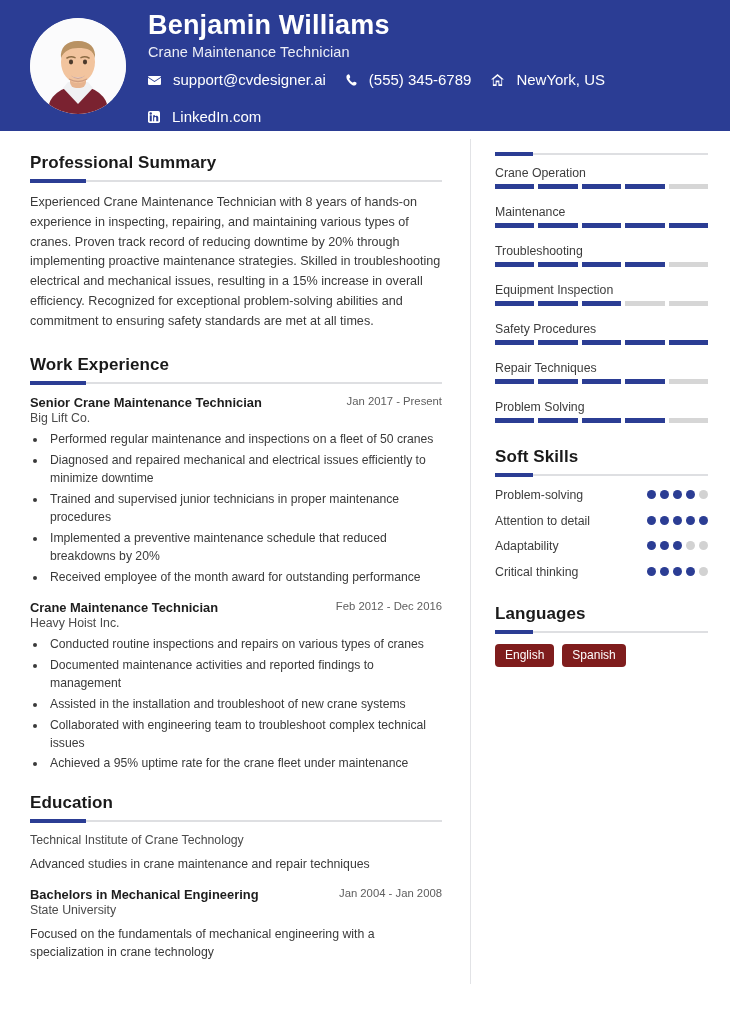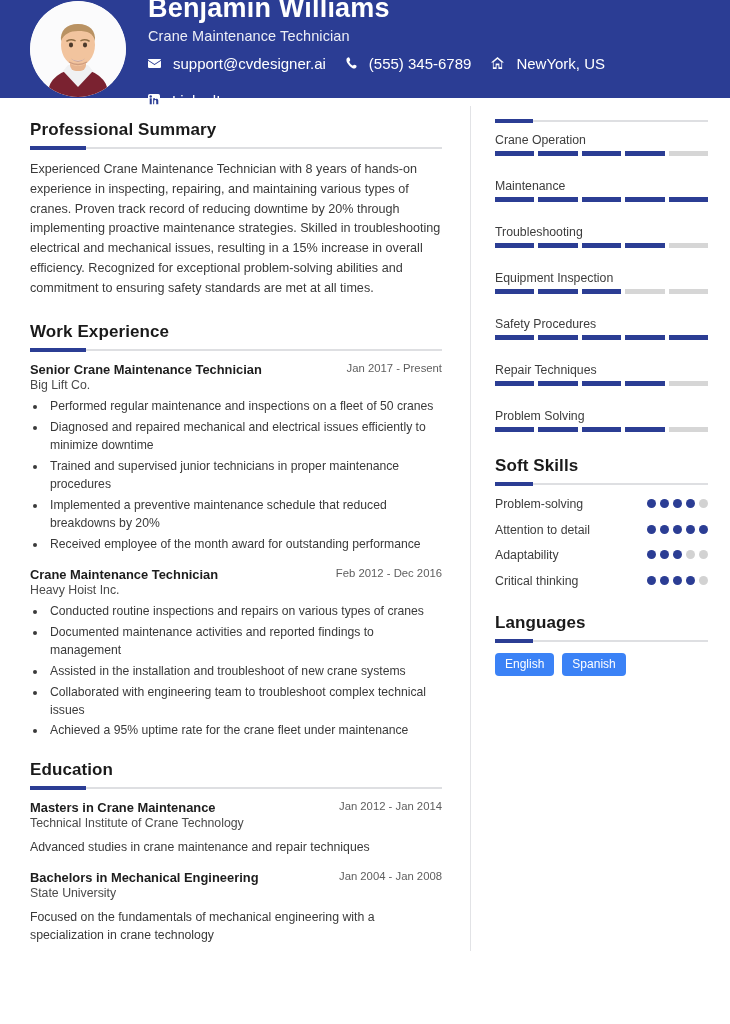--- a/index.html
+++ b/index.html
@@ -8,21 +8,21 @@
     background: #ffffff;
     font-family: "Liberation Sans", sans-serif;
     color: #333333;
     overflow: hidden;
   }
   .page { position: relative; width: 730px; height: 1024px; background: #fff; }
 
   
   .header {
     background: #2b3d94;
-    height: 98px;
+    height: 131px;
     display: flex;
     align-items: center;
     padding: 0 30px;
     gap: 22px;
   }
   .avatar {
     width: 96px; height: 96px;
     border-radius: 50%;
     background: #f3f4f6;
     overflow: hidden;
@@ -147,21 +147,21 @@
   .edu-desc {
     font-size: 12.3px;
     line-height: 1.5;
     color: #3a3a3a;
     margin-top: 8px;
   }
   #work-section { margin-top: 24px; }
   #education-section { margin-top: 20px; }
 
   
-  .skill-row { margin-bottom: 23px; }
+  .skill-row { margin-bottom: 16px; }
   .skill-name {
     font-size: 12.3px;
     color: #3d3d3d;
     margin-bottom: 4px;
   }
   .skill-bar { display: flex; gap: 4px; }
   .seg {
     flex: 1 1 0;
     height: 5px;
     background: #d6d6d6;
@@ -188,21 +188,21 @@
     width: 9px; height: 9px;
     border-radius: 50%;
     background: #d2d2d2;
   }
   .dot.on { background: #2b3d94; }
 
   
   #languages-section { margin-top: 24px; }
   .lang-list { display: flex; gap: 8px; flex-wrap: wrap; }
   .lang-chip {
-    background: #3b82f6;
+    background: #7f1d1d;
     color: #ffffff;
     font-size: 12px;
     padding: 4px 10px 5px;
     border-radius: 4px;
     white-space: nowrap;
   }
 </style>
 </head>
 <body>
 
@@ -318,24 +318,20 @@
             <li>Achieved a 95% uptime rate for the crane fleet under maintenance</li>
           </ul>
         </div>
       </div>
 
       <div class="sec" id="education-section">
         <div class="sec-title">Education</div>
         <div class="sec-rule"></div>
 
         <div class="entry">
-          <div class="entry-head">
-            <span class="entry-title">Masters in Crane Maintenance</span>
-            <span class="entry-date">Jan 2012 - Jan 2014</span>
-          </div>
           <div class="entry-org">Technical Institute of Crane Technology</div>
           <div class="edu-desc">Advanced studies in crane maintenance and repair techniques</div>
         </div>
 
         <div class="entry">
           <div class="entry-head">
             <span class="entry-title">Bachelors in Mechanical Engineering</span>
             <span class="entry-date">Jan 2004 - Jan 2008</span>
           </div>
           <div class="entry-org">State University</div>

